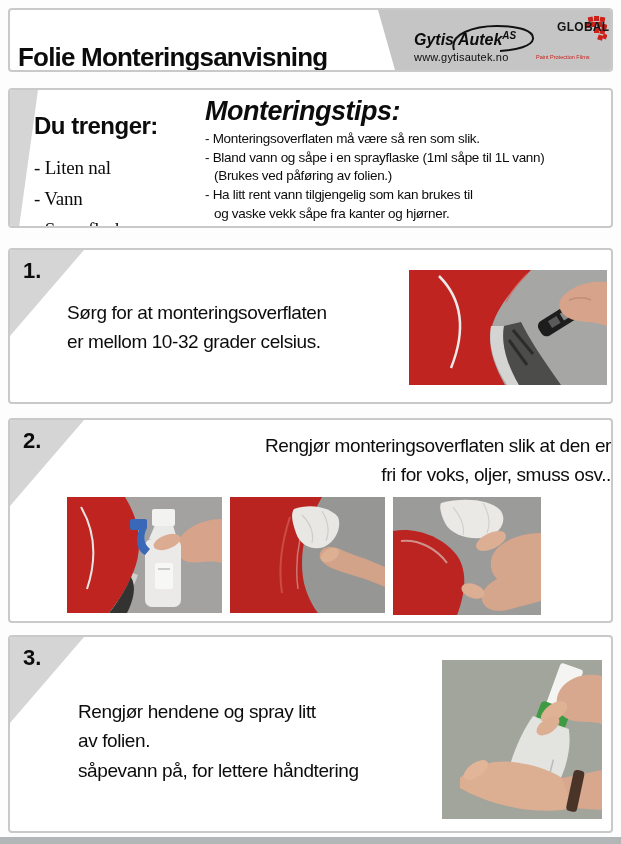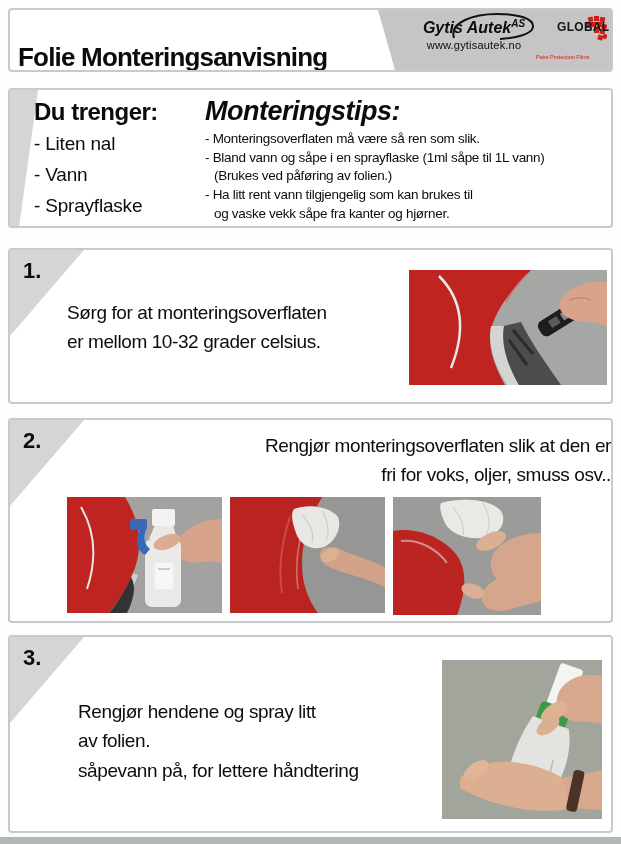--- a/index.html
+++ b/index.html
@@ -16,38 +16,38 @@
   
   #header-card { top:8px; height:64px; }
   .page-title {
     position:absolute; left:8px; top:50%; transform:translateY(-50%);
     font-size:26px; font-weight:bold; letter-spacing:-0.8px; white-space:nowrap;
   }
   .header-gray {
     position:absolute; top:0; right:0; width:233px; height:100%;
     background:#c5c5c5; clip-path:polygon(0 0,100% 0,100% 100%,17px 100%);
   }
-  .brand { position:absolute; left:36px; top:8px; width:120px; text-align:center; }
+  .brand { position:absolute; left:36px; top:20px; width:120px; text-align:left; }
   .brand-name { position:relative; font-size:16px; font-weight:bold; font-style:italic; white-space:nowrap; z-index:1; }
   .brand-as { font-size:10px; vertical-align:super; }
   .brand-swoosh { position:absolute; left:30px; top:-7px; width:95px; height:32px; z-index:0; }
   .brand-url { font-size:11px; font-weight:normal; letter-spacing:0.2px; margin-top:2px; white-space:nowrap; }
   .global { position:absolute; right:4px; top:6px; width:72px; height:52px; }
   .global-name { position:absolute; left:0; top:4px; font-size:12px; font-weight:bold; letter-spacing:0.3px; color:#141414;margin-left:22px; }
   .global-tagline { position:absolute; left:1px; top:38px; font-size:5.5px; color:#cc2019; white-space:nowrap; }
   .global-grid { position:absolute; right:0; top:0; width:30px; height:26px; }
   
   #materials-card { top:88px; height:140px; }
   .wedge {
     position:absolute; left:0; top:0; bottom:0; width:28px;
     background:#d5d5d5; clip-path:polygon(0 0,100% 0,33% 100%,0 100%);
   }
-  .materials-left { position:absolute; left:24px; top:8px; }
+  .materials-left { position:absolute; left:24px; top:22px; }
   .materials-heading { font-size:24px; font-weight:bold; letter-spacing:-0.5px; }
-  .materials-items { font-size:19px; line-height:1.63; margin-top:3px; letter-spacing:-0.2px; }
+  .materials-items { font-size:19px; line-height:1.63; margin-top:13px; letter-spacing:-0.2px;font-family:Liberation Serif, serif; }
   .tips-block { position:absolute; left:195px; top:6px; width:406px; }
   .tips-heading { font-size:27px; font-weight:bold; font-style:italic; letter-spacing:-0.5px; }
   .tips-lines { font-size:13.5px; line-height:1.38; margin-top:3px; letter-spacing:-0.3px; }
   .tips-line { white-space:nowrap; }
   .tips-line.indent { padding-left:9px; }
   
   #step1-card { top:248px; height:156px; }
   #step2-card { top:418px; height:205px; }
   #step3-card { top:635px; height:198px; }
   .corner {

